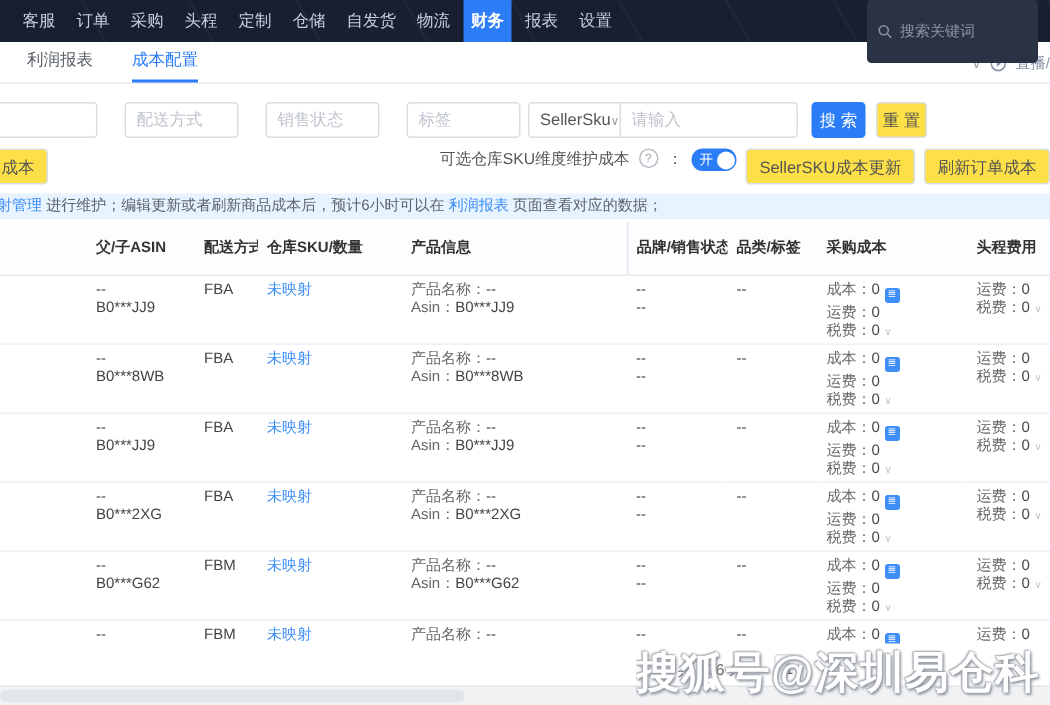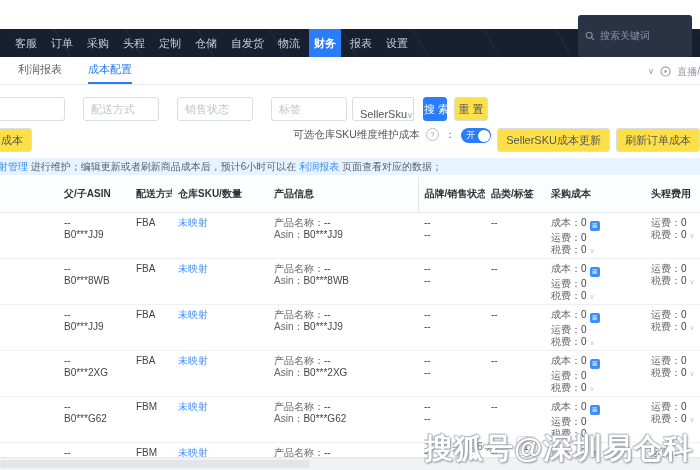--- a/index.html
+++ b/index.html
@@ -1,48 +1,48 @@
 <!DOCTYPE html>
 <html><head>
 <meta charset="utf-8">
 <style>
   html,body{margin:0;padding:0;}
   .page{position:relative;width:700px;height:470px;overflow:hidden;background:#fff;
         font-family:"Liberation Sans","DejaVu Sans",sans-serif;color:#333;}
   
-  .topnav{height:28px;background:#171f30;display:flex;align-items:flex-end;padding:0 8px;position:relative;
-          background-image:repeating-linear-gradient(60deg,transparent 0 60px,rgba(255,255,255,.035) 60px 62px);margin-top:29px;}
+  .topnav{height:28px;background:#171f30;display:flex;align-items:flex-start;padding:0 8px;position:relative;
+          background-image:repeating-linear-gradient(60deg,transparent 0 60px,rgba(255,255,255,.035) 60px 62px);}
   .nav-item{color:#c6cedd;font-size:11px;line-height:28px;padding:0 5px;margin:0 2px;cursor:pointer;white-space:nowrap;}
   .nav-item.active{background:#2b7cf7;color:#fff;font-weight:bold;}
   .nav-search{margin-left:auto;width:100px;height:18px;background:#2a3344;border-radius:3px;
               display:flex;align-items:center;gap:5px;padding:12px 7px;color:#8a93a6;font-size:10px;}
   .nav-search svg{flex:0 0 auto;}
   
   .tabbar{height:27px;background:#fff;border-bottom:1px solid #e8eaed;display:flex;align-items:flex-end;padding:0 0 0 18px;}
   .tab{font-size:11px;color:#595f66;line-height:25px;margin-right:26px;border-bottom:2px solid transparent;cursor:pointer;}
   .tab.active{color:#2b7cf7;border-bottom-color:#2b7cf7;}
   .tabbar-right{margin-left:auto;display:flex;align-items:center;gap:6px;color:#8a93a6;font-size:10px;
                 line-height:25px;padding-right:0;white-space:nowrap;}
   .chev-sm{font-size:9px;color:#9aa1ad;}
   
   .filters{display:flex;align-items:center;margin-top:12px;height:24px;}
   .filters input,.sku-select{height:22px;border:1px solid #dadde2;border-radius:3px;font-size:11px;
         padding:0 7px;color:#333;outline:none;box-sizing:border-box;height:24px;}
   .filters input::placeholder{color:#c0c4cc;}
   #flt-main{width:110px;margin-left:-45px;}
   .f-sm{width:76px;margin-left:18px;}
   .sku-group{display:flex;margin-left:5px;}
-  .sku-select{width:62px;display:flex;align-items:flex-end;justify-content:space-between;
+  .sku-select{width:62px;display:flex;align-items:center;justify-content:space-between;
               border-radius:3px 0 0 3px;color:#555;background:#fff;cursor:pointer;padding:0 5px 0 7px;}
   .sku-select .chev-sm{font-size:8px;}
   #flt-sku-input{width:118px;border-left:none;border-radius:0 3px 3px 0;}
   .btn{height:24px;border:1px solid #dadde2;border-radius:3px;background:#fde047;color:#555;
        font-size:11px;padding:0 8px;cursor:pointer;white-space:nowrap;box-sizing:border-box;}
   .btn-primary{background:#2b7cf7;border-color:#2b7cf7;color:#fff;}
-  #btn-search{margin-left:9px;width:24px;padding:0;}
+  #btn-search{margin-left:9px;width:36px;padding:0;}
   #btn-reset{margin-left:7px;width:34px;padding:0;}
   
   .toolbar{display:flex;align-items:center;margin-top:6px;height:26px;}
   #btn-cut{margin-left:-50px;width:82px;text-align:right;padding-right:8px;}
   .toolbar-right{margin-left:auto;display:flex;gap:6px;white-space:nowrap;}
   .tr-label{font-size:10.5px;color:#555;}
   .info-icon{width:11px;height:11px;border:1px solid #b9bec7;border-radius:50%;color:#9aa1ad;
              font-size:8px;line-height:11px;text-align:center;display:inline-block;}
   .toggle{width:30px;height:15px;border-radius:8px;background:#2b7cf7;position:relative;cursor:pointer;flex:0 0 auto;}
   .toggle .tg-label{position:absolute;left:5px;top:0;line-height:15px;font-size:9px;color:#fff;}
@@ -125,20 +125,21 @@
   <div class="filters">
     <input id="flt-main" style="">
     <input class="f-sm" placeholder="配送方式" style="">
     <input class="f-sm" placeholder="销售状态" style="">
     <input class="f-sm" placeholder="标签" style="">
     <div class="sku-group">
       <div class="sku-select">
         <span>SellerSku</span>
         <span class="chev-sm">∨</span>
       </div>
+      <input id="flt-sku-input" placeholder="请输入" style="">
     </div>
     <button id="btn-search" class="btn btn-primary">搜 索</button>
     <button id="btn-reset" class="btn">重 置</button>
   </div>
 
   <div class="toolbar">
     <button id="btn-cut" class="btn">成本</button>
     <div class="toolbar-right">
       <span class="tr-label">可选仓库SKU维度维护成本</span>
       <span class="info-icon">?</span>

